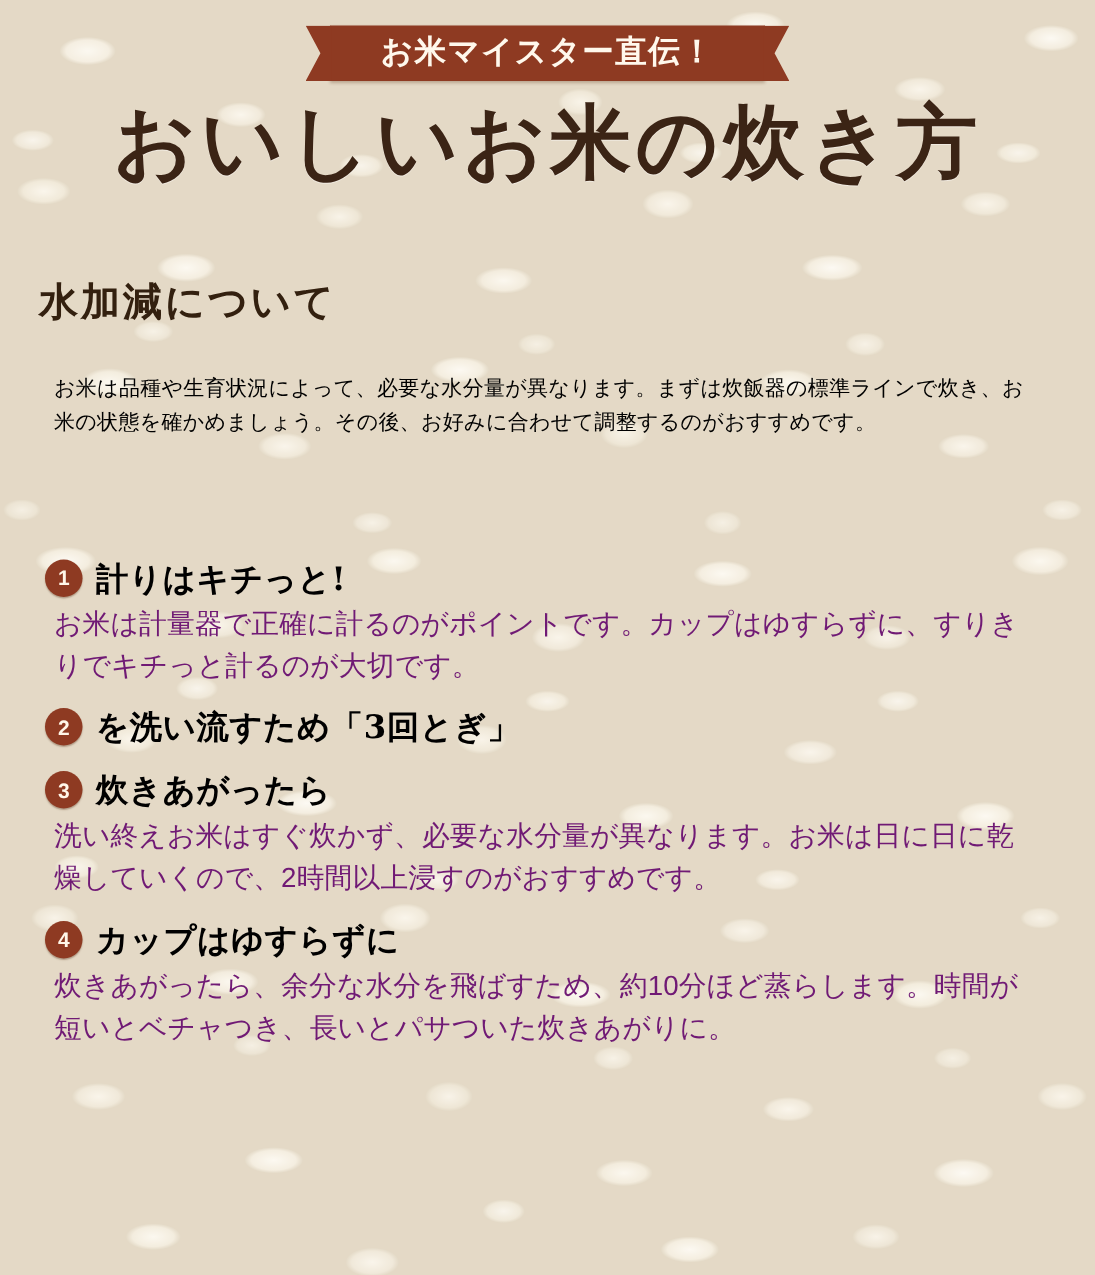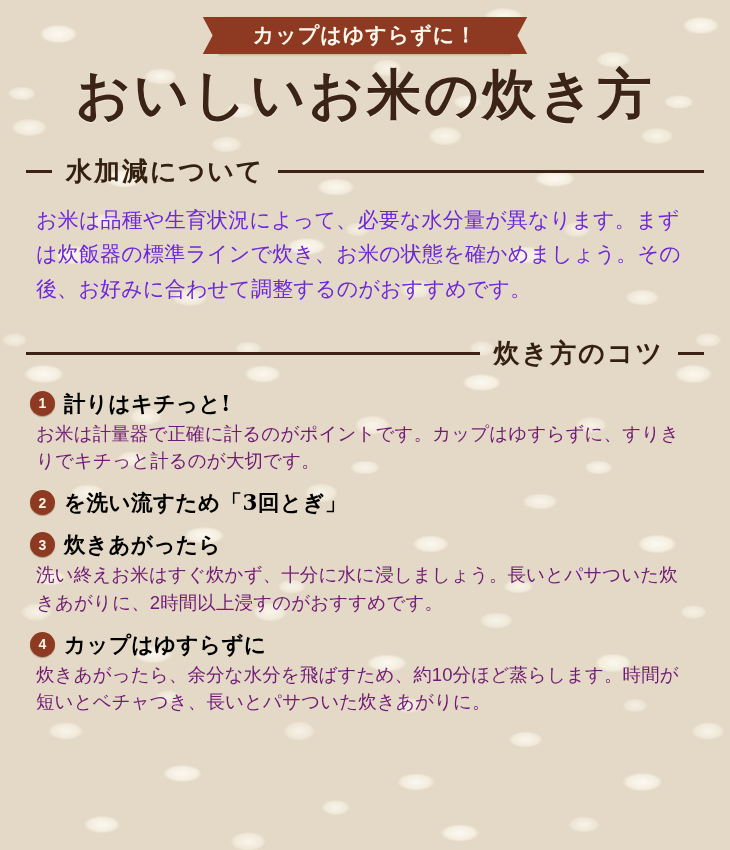--- a/index.html
+++ b/index.html
@@ -152,45 +152,46 @@
     font-size: 54px;
     letter-spacing: 3px;
     margin: 10px 0 0;
     line-height: 1.12;
     text-shadow: 0 1px 0 rgba(255,255,255,.45);
   }
 
   
   .section-head {
     display: flex;
-    align-items: center;
+    align-items: flex-start;
     gap: 14px;
-    margin: 30px 26px 0;
+    margin: 20px 26px 0;
+    flex-direction: column;
   }
   .section-head .rule {
     flex: 1;
     height: 3px;
     background: #3b2415;
   }
   .section-head .rule.short { flex: 0 0 26px; }
   .section-head h2 {
     margin: 0;
     font-family: "DejaVu Serif", "Liberation Serif", serif;
     font-size: 26px;
     font-weight: bold;
     color: #33200f;
     letter-spacing: 2px;
     white-space: nowrap;
   }
 
   .body-text {
     margin: 14px 36px 0;
-    font-size: 21px;
+    font-size: 14px;
     line-height: 1.62;
-    color: #6d28d9;
+    color: #000000;
     letter-spacing: .2px;
   }
 
   
   .tips {
     margin: 18px 30px 0;
   }
   .tip {
     margin-bottom: 13px;
   }
@@ -232,36 +233,35 @@
 </style>
 </head>
 <body>
 
 <div id="rice-bg"></div>
 <div id="paper-wash"></div>
 
 <div id="content">
 
   <div class="ribbon-wrap">
-    <div class="ribbon">カップはゆすらずに！</div>
+    <div class="ribbon">お米マイスター直伝！</div>
   </div>
 
   <h1 class="main-title">おいしいお米の炊き方</h1>
 
   <div class="section-head">
     <span class="rule short"></span>
     <h2>水加減について</h2>
     <span class="rule"></span>
   </div>
 
   <p class="body-text">お米は品種や生育状況によって、必要な水分量が異なります。まずは炊飯器の標準ラインで炊き、お米の状態を確かめましょう。その後、お好みに合わせて調整するのがおすすめです。</p>
 
   <div class="section-head">
     <span class="rule"></span>
-    <h2>炊き方のコツ</h2>
     <span class="rule short"></span>
   </div>
 
   <div class="tips">
 
     <div class="tip">
       <div class="tip-head">
         <span class="badge">1</span>
         <span class="tip-title">計りはキチっと!</span>
       </div>
@@ -273,21 +273,21 @@
         <span class="badge">2</span>
         <span class="tip-title">を洗い流すため「3回とぎ」</span>
       </div>
     </div>
 
     <div class="tip">
       <div class="tip-head">
         <span class="badge">3</span>
         <span class="tip-title">炊きあがったら</span>
       </div>
-      <p class="tip-body">洗い終えお米はすぐ炊かず、十分に水に浸しましょう。長いとパサついた炊きあがりに、2時間以上浸すのがおすすめです。</p>
+      <p class="tip-body">洗い終えお米はすぐ炊かず、必要な水分量が異なります。お米は日に日に乾燥していくので、2時間以上浸すのがおすすめです。</p>
     </div>
 
     <div class="tip">
       <div class="tip-head">
         <span class="badge">4</span>
         <span class="tip-title">カップはゆすらずに</span>
       </div>
       <p class="tip-body">炊きあがったら、余分な水分を飛ばすため、約10分ほど蒸らします。時間が短いとベチャつき、長いとパサついた炊きあがりに。</p>
     </div>
 

